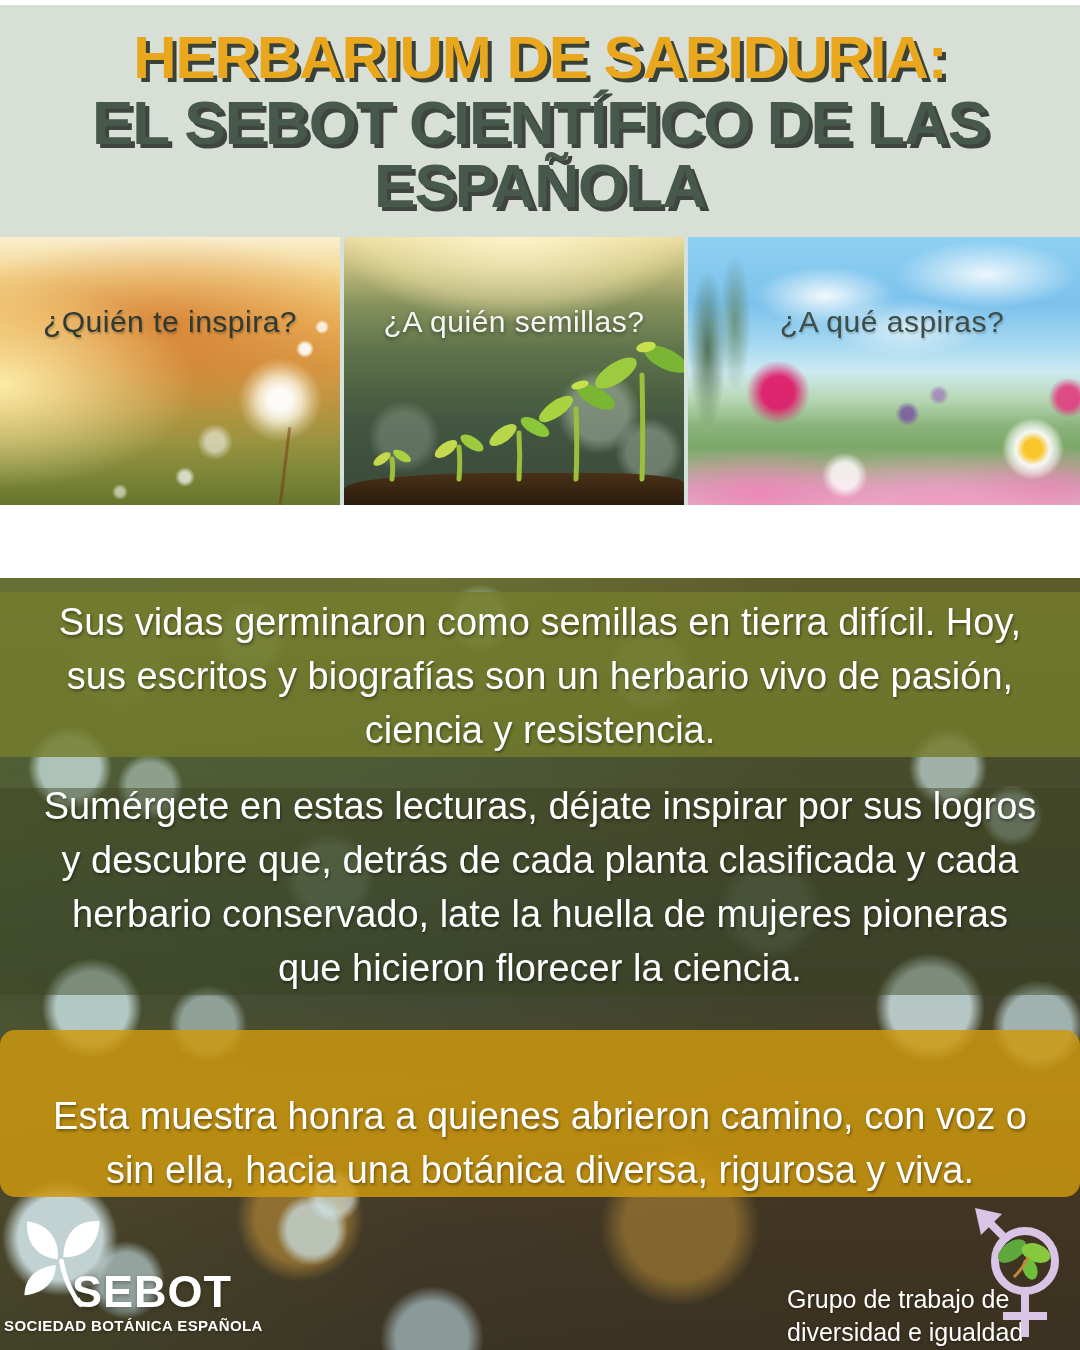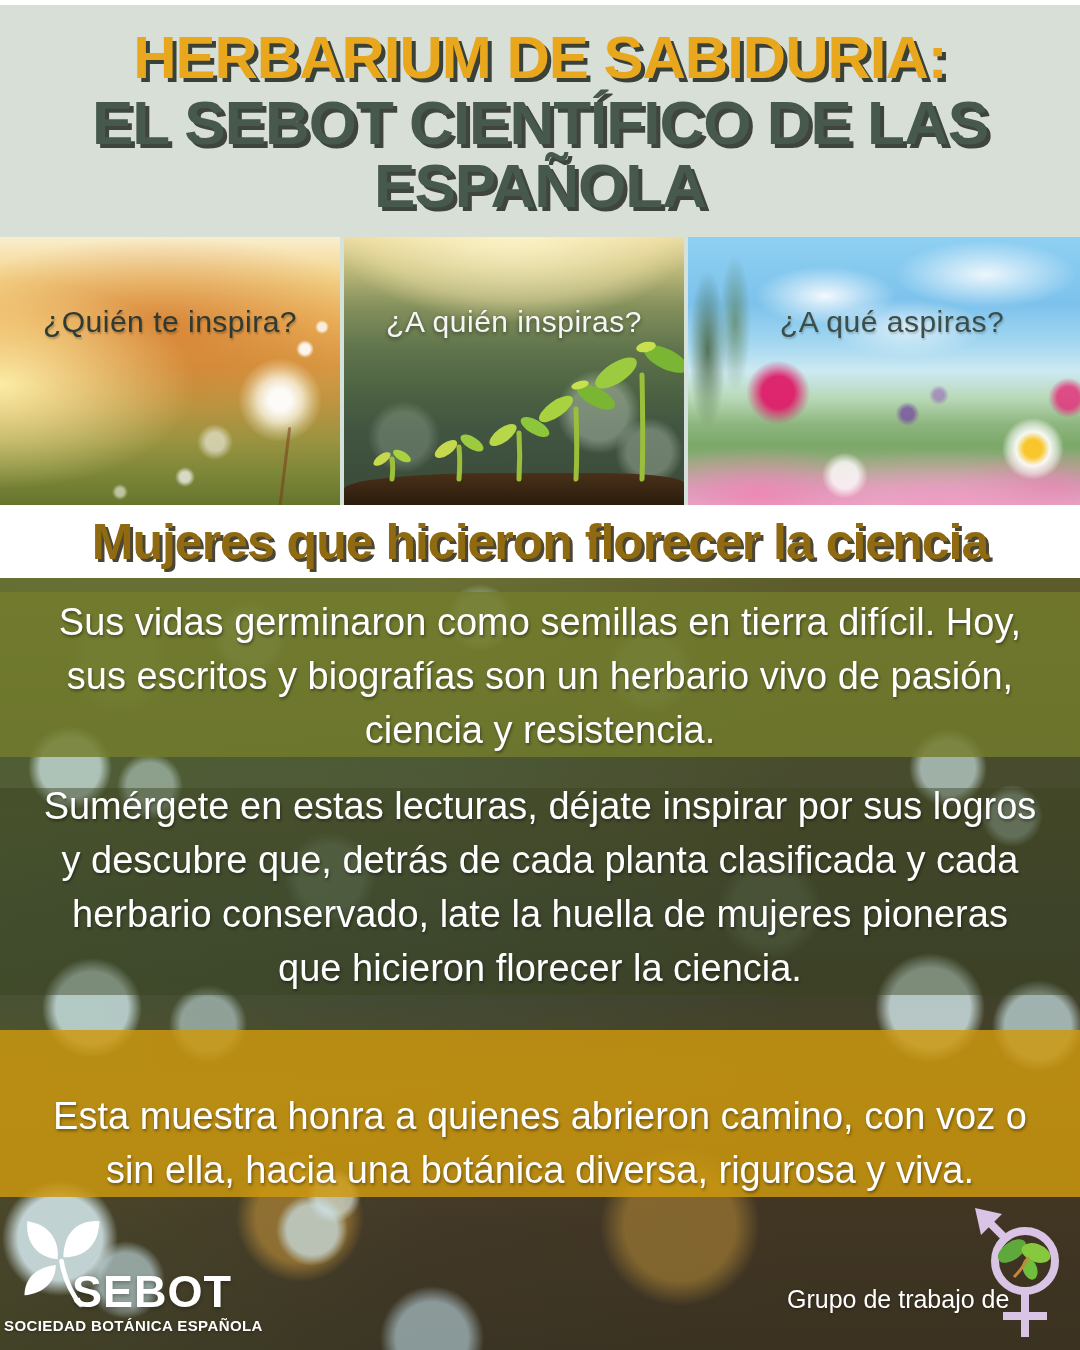--- a/index.html
+++ b/index.html
@@ -126,21 +126,21 @@
     position:absolute;left:0;width:1080px;
     display:flex;align-items:flex-end;justify-content:center;text-align:center;
     padding:0 38px;
   }
   .para p{
     margin:0;font-size:38px;line-height:54px;color:#ffffff;
     text-shadow:1px 2px 3px rgba(0,0,0,.4);
   }
   .p-olive{top:14px;height:165px;background:rgba(116,125,44,.82);}
   .p-dark{top:210px;height:207px;background:rgba(58,66,30,.45);}
-  .p-gold{top:452px;height:167px;background:rgba(205,152,14,.84);}
+  .p-gold{top:452px;height:167px;background:rgba(205,152,14,.84);border-radius:15px;}
   
   .footer{position:absolute;left:0;bottom:0;width:1080px;height:153px;}
   .sebot-logo{position:absolute;left:0;top:0;width:300px;height:153px;}
   .sebot-logo svg{position:absolute;left:14px;top:16px;}
   .sebot-name{
     position:absolute;left:72px;top:72px;font-size:45px;font-weight:700;
     color:#ffffff;letter-spacing:1px;line-height:1;
     text-shadow:0 2px 4px rgba(0,0,0,.3);
   }
   .sebot-sub{
@@ -189,30 +189,27 @@
           <ellipse cx="159" cy="198" rx="16" ry="7" fill="#b8d748" transform="rotate(-36 159 198)"></ellipse>
           <ellipse cx="191" cy="190" rx="16" ry="7" fill="#8cc63a" transform="rotate(30 191 190)"></ellipse>
           <ellipse cx="212" cy="172" rx="20" ry="8" fill="#a8d23f" transform="rotate(-35 212 172)"></ellipse>
           <ellipse cx="252" cy="160" rx="21" ry="9" fill="#7ab534" transform="rotate(28 252 160)"></ellipse>
           <ellipse cx="236" cy="148" rx="9" ry="4" fill="#c9e04e" transform="rotate(-15 236 148)"></ellipse>
           <ellipse cx="272" cy="136" rx="24" ry="10" fill="#9ccb3f" transform="rotate(-33 272 136)"></ellipse>
           <ellipse cx="322" cy="122" rx="24" ry="10" fill="#7ab534" transform="rotate(26 322 122)"></ellipse>
           <ellipse cx="302" cy="110" rx="10" ry="5" fill="#c9e04e" transform="rotate(-12 302 110)"></ellipse>
         </g>
       </svg>
-      <figcaption class="caption">¿A quién inspiras?</figcaption>
+      <figcaption class="caption">¿A quién semillas?</figcaption>
     </figure>
     <figure class="photo photo3">
       <figcaption class="caption">¿A qué aspiras?</figcaption>
     </figure>
   </section>
 
-  <section class="band">
-    <h2>Mujeres que hicieron florecer la ciencia</h2>
-  </section>
 
   <section class="bokeh">
 
     <div class="para p-olive">
       <p>Sus vidas germinaron como semillas en tierra difícil. Hoy, sus escritos y biografías son un herbario vivo de pasión, ciencia y resistencia.</p>
     </div>
 
     <div class="para p-dark">
       <p>Sumérgete en estas lecturas, déjate inspirar por sus logros y descubre que, detrás de cada planta clasificada y cada herbario conservado, late la huella de mujeres pioneras que hicieron florecer la ciencia.</p>
     </div>
@@ -232,20 +229,21 @@
           </g>
           <path d="M50,50 C53,68 59,82 70,96" stroke="#ffffff" stroke-width="5" fill="none" stroke-linecap="round"></path>
         </svg>
         <div class="sebot-name">SEBOT</div>
         <div class="sebot-sub">SOCIEDAD BOTÁNICA ESPAÑOLA</div>
       </div>
 
       <div class="group">
         <div class="group-text">
           <div>Grupo de trabajo de</div>
+          <div>diversidad e igualdad</div>
         </div>
         <svg width="98" height="138" viewBox="0 0 98 138">
           <path d="M3,3 L30,9 L9,30 Z" fill="#D9C4E6"></path>
           <line x1="14" y1="14" x2="31" y2="31" stroke="#D9C4E6" stroke-width="8"></line>
           <circle cx="53" cy="56" r="30" fill="none" stroke="#D9C4E6" stroke-width="8"></circle>
           <line x1="53" y1="86" x2="53" y2="132" stroke="#D9C4E6" stroke-width="8"></line>
           <line x1="31" y1="111" x2="75" y2="111" stroke="#D9C4E6" stroke-width="8"></line>
           <ellipse cx="40" cy="46" rx="16" ry="9" fill="#5FA93C" transform="rotate(-35 40 46)"></ellipse>
           <ellipse cx="64" cy="48" rx="15" ry="9" fill="#86C83E" transform="rotate(20 64 48)"></ellipse>
           <ellipse cx="58" cy="64" rx="11" ry="7" fill="#6FBE3C" transform="rotate(70 58 64)"></ellipse>

